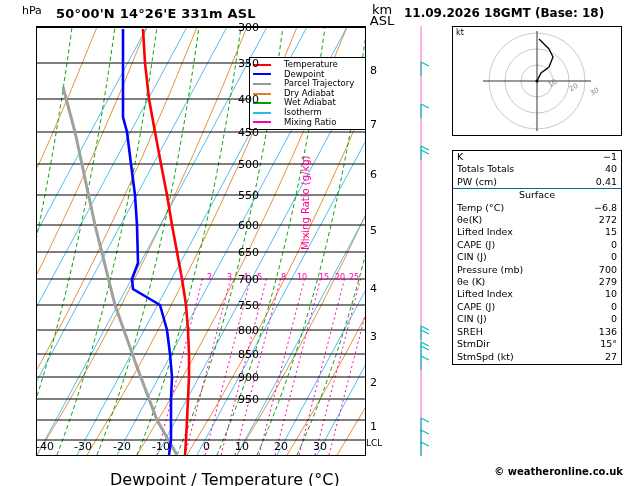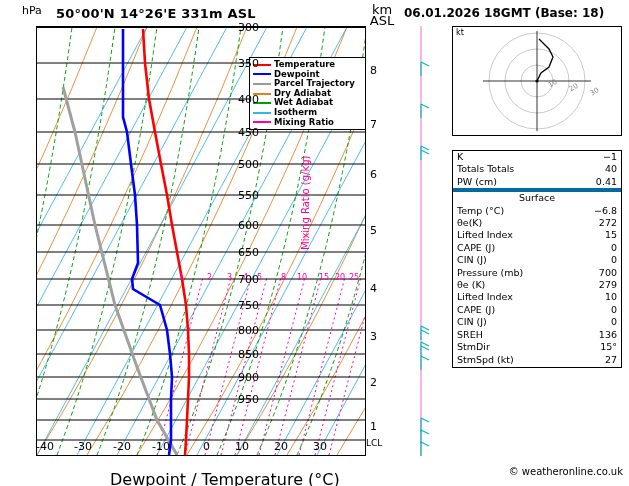--- a/index.html
+++ b/index.html
@@ -16,44 +16,44 @@
   
   .ytick{position:absolute;right:370px;font-size:11px;text-align:right;width:28px;}
   .xtick{position:absolute;top:440px;font-size:11px;text-align:right;width:30px;}
   #xaxis-title{left:110px;top:470px;font-size:16px;}
   
   .kmtick{position:absolute;left:370px;font-size:11px;}
   
   #mixlabel{position:absolute;left:300px;top:250px;font-size:10px;color:#f09;transform:rotate(-90deg);transform-origin:left top;white-space:nowrap;}
   
   #legend{left:212px;top:30px;width:120px;background:#fff;border:1px solid #000;padding:2px 3px;font-size:8.5px;line-height:9.6px;}
-  #legend div{display:flex;align-items:center;gap:3px;font-weight:bold;}
+  #legend div{display:flex;align-items:center;gap:13px;}
   #legend i{display:inline-block;width:18px;height:0;border-top-width:2px;border-top-style:solid;}
   
   #hodo{left:452px;top:26px;width:170px;height:110px;border:1px solid #000;box-sizing:border-box;background:#fff;}
   #hodo-kt{position:absolute;left:456px;top:28px;font-size:8px;}
   
   #indices{left:452px;top:150px;width:170px;border:1px solid #000;box-sizing:border-box;font-size:9.5px;background:#fff;}
   #indices .row{display:flex;justify-content:space-between;padding:0 4px;line-height:12.4px;}
-  #indices .sec{text-align:center;line-height:12.4px;border-top:4px solid #0369a1;}
-  
-  #copyright{right:6px;top:466px;font-size:10px;font-weight:normal;}
+  #indices .sec{text-align:center;line-height:12.4px;border-top:1px solid #0369a1;}
+  
+  #copyright{right:6px;top:466px;font-size:10px;font-weight:bold;}
   #lcl{left:366px;top:438px;font-size:9px;}
   .wind-barbs{left:404px;top:26px;width:34px;height:430px;}
 </style>
 </head>
 <body>
 
 <div class="abs" id="hpa-label">hPa</div>
 <div class="abs" id="station-title">50°00'N  14°26'E  331m ASL</div>
 <div class="abs" id="km-label">
   <div>km</div>
   <div>ASL</div>
 </div>
-<div class="abs" id="date-title">06.01.2026 18GMT (Base: 18)</div>
+<div class="abs" id="date-title">11.09.2026 18GMT (Base: 18)</div>
 
 <div class="abs" id="skewt">
   <svg width="328" height="428" viewBox="0 0 328 428">
     <defs>
       <clipPath id="clipbox">
           <rect x="0" y="0" width="328" height="428"></rect>
         </clipPath>
     </defs>
     <g clip-path="url(#clipbox)">
 

